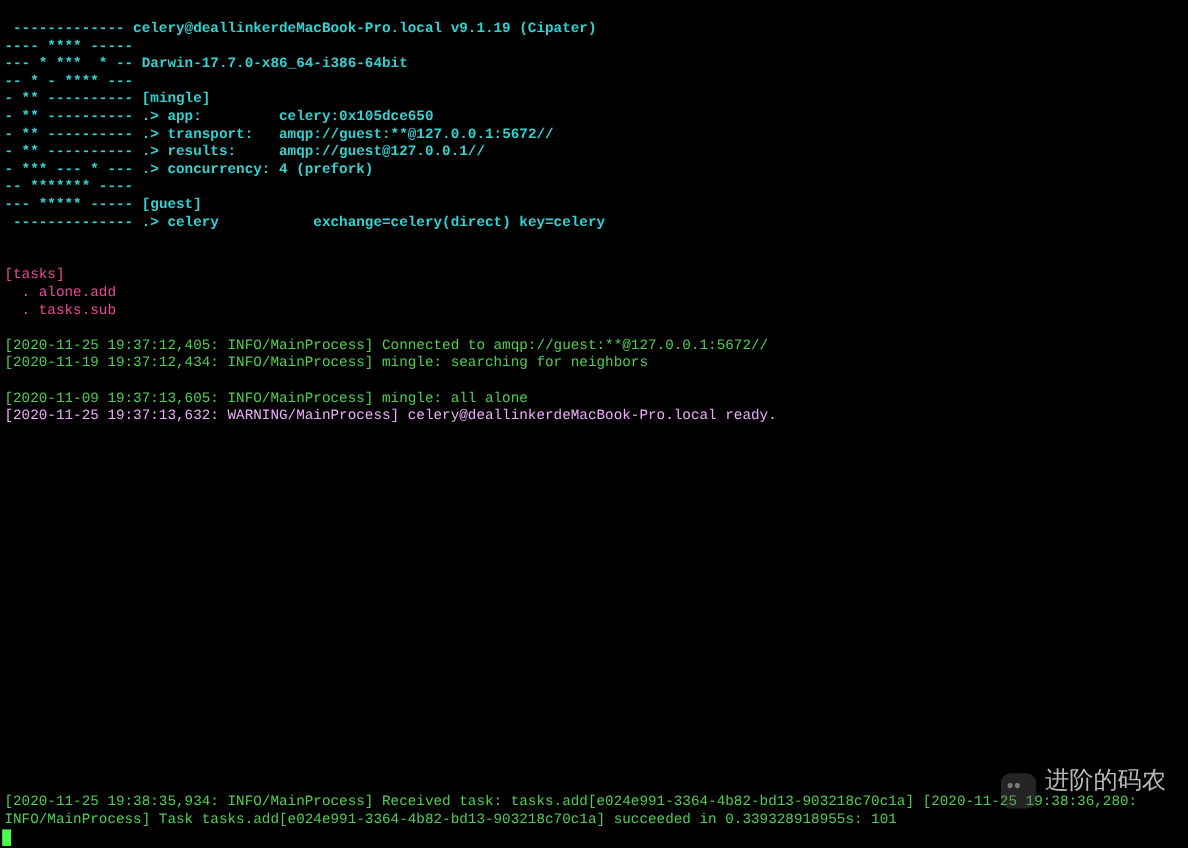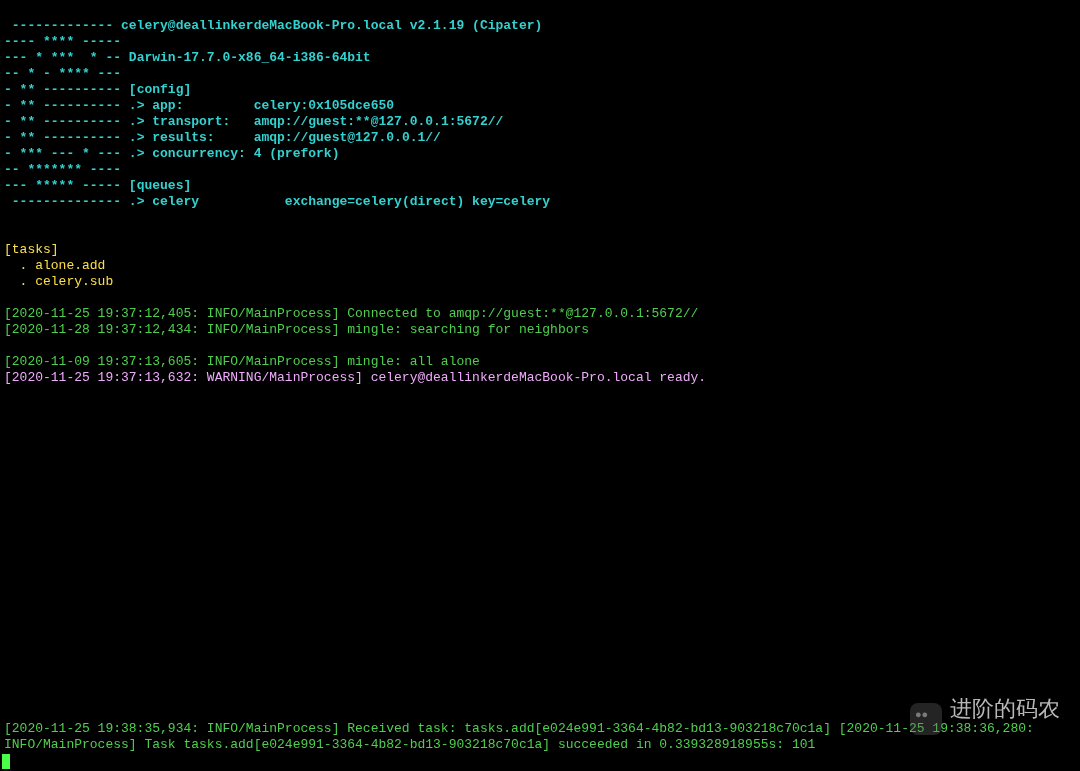--- a/index.html
+++ b/index.html
@@ -14,21 +14,21 @@
       position: relative;
       color: #00ff00;
     }
     .terminal {
       padding: 2px 4px;
       white-space: pre;
     }
     .cyan { color: #34d1d1; font-weight: bold; }
     .green { color: #4fcf4f; text-align: right; }
     .yellow { color: #f0abfc; font-weight: normal; }
-    .darkcyan { color: #fde047; margin-top: 24px; }
+    .darkcyan { color: #ec4899; margin-top: 24px; }
     .watermark {
       position: absolute;
       bottom: 36px;
       right: 20px;
       color: #cccccc;
       font-size: 22px;
       display: flex;
       align-items: flex-start;
       gap: 8px;
       opacity: 0.9;
@@ -62,40 +62,40 @@
       position: absolute;
       bottom: 18px;
       left: 4px;
       font-family: Liberation Mono, monospace;
     }
   </style>
 </head>
 <body>
 
 <div class="terminal">
-<span class="cyan"><span> -------------</span></span><span class="cyan"> celery@deallinkerdeMacBook-Pro.local v2.1.19 (Cipater)</span>
+<span class="cyan"><span> -------------</span></span><span class="cyan"> celery@deallinkerdeMacBook-Pro.local v9.1.19 (Cipater)</span>
 <span class="cyan">---- **** -----</span>
 <span class="cyan"><span>--- * ***  * --</span></span><span class="cyan"> Darwin-17.7.0-x86_64-i386-64bit</span>
 <span class="cyan">-- * - **** ---</span>
-<span class="cyan"><span>- ** ----------</span></span><span class="cyan"> [config]</span>
+<span class="cyan"><span>- ** ----------</span></span><span class="cyan"> [mingle]</span>
 <span class="cyan"><span>- ** ----------</span></span><span class="cyan"> .&gt; app:         celery:0x105dce650</span>
 <span class="cyan"><span>- ** ----------</span></span><span class="cyan"> .&gt; transport:   amqp://guest:**@127.0.0.1:5672//</span>
 <span class="cyan"><span>- ** ----------</span></span><span class="cyan"> .&gt; results:     amqp://guest@127.0.0.1//</span>
 <span class="cyan"><span>- *** --- * ---</span></span><span class="cyan"> .&gt; concurrency: 4 (prefork)</span>
 <span class="cyan">-- ******* ----</span>
-<span class="cyan"><span>--- ***** -----</span></span><span class="cyan"> [queues]</span>
+<span class="cyan"><span>--- ***** -----</span></span><span class="cyan"> [guest]</span>
 <span class="cyan"><span> --------------</span></span><span class="cyan"> .&gt; celery           exchange=celery(direct) key=celery</span>
 
 
 <span class="darkcyan">[tasks]</span>
 <span class="darkcyan">  . alone.add</span>
-<span class="darkcyan">  . celery.sub</span>
+<span class="darkcyan">  . tasks.sub</span>
 
 <span class="green">[2020-11-25 19:37:12,405: INFO/MainProcess] Connected to amqp://guest:**@127.0.0.1:5672//</span>
-<span class="green">[2020-11-28 19:37:12,434: INFO/MainProcess] mingle: searching for neighbors</span>
+<span class="green">[2020-11-19 19:37:12,434: INFO/MainProcess] mingle: searching for neighbors</span>
 
 <span class="green">[2020-11-09 19:37:13,605: INFO/MainProcess] mingle: all alone</span>
 <span class="yellow">[2020-11-25 19:37:13,632: WARNING/MainProcess] celery@deallinkerdeMacBook-Pro.local ready.</span>
 </div>
 
 <div class="bottom-logs">
 <span class="green">[2020-11-25 19:38:35,934: INFO/MainProcess] Received task: tasks.add[e024e991-3364-4b82-bd13-903218c70c1a]</span>
 <span class="green">[2020-11-25 19:38:36,280: INFO/MainProcess] Task tasks.add[e024e991-3364-4b82-bd13-903218c70c1a] succeeded in 0.339328918955s: 101</span>
 </div>
 

